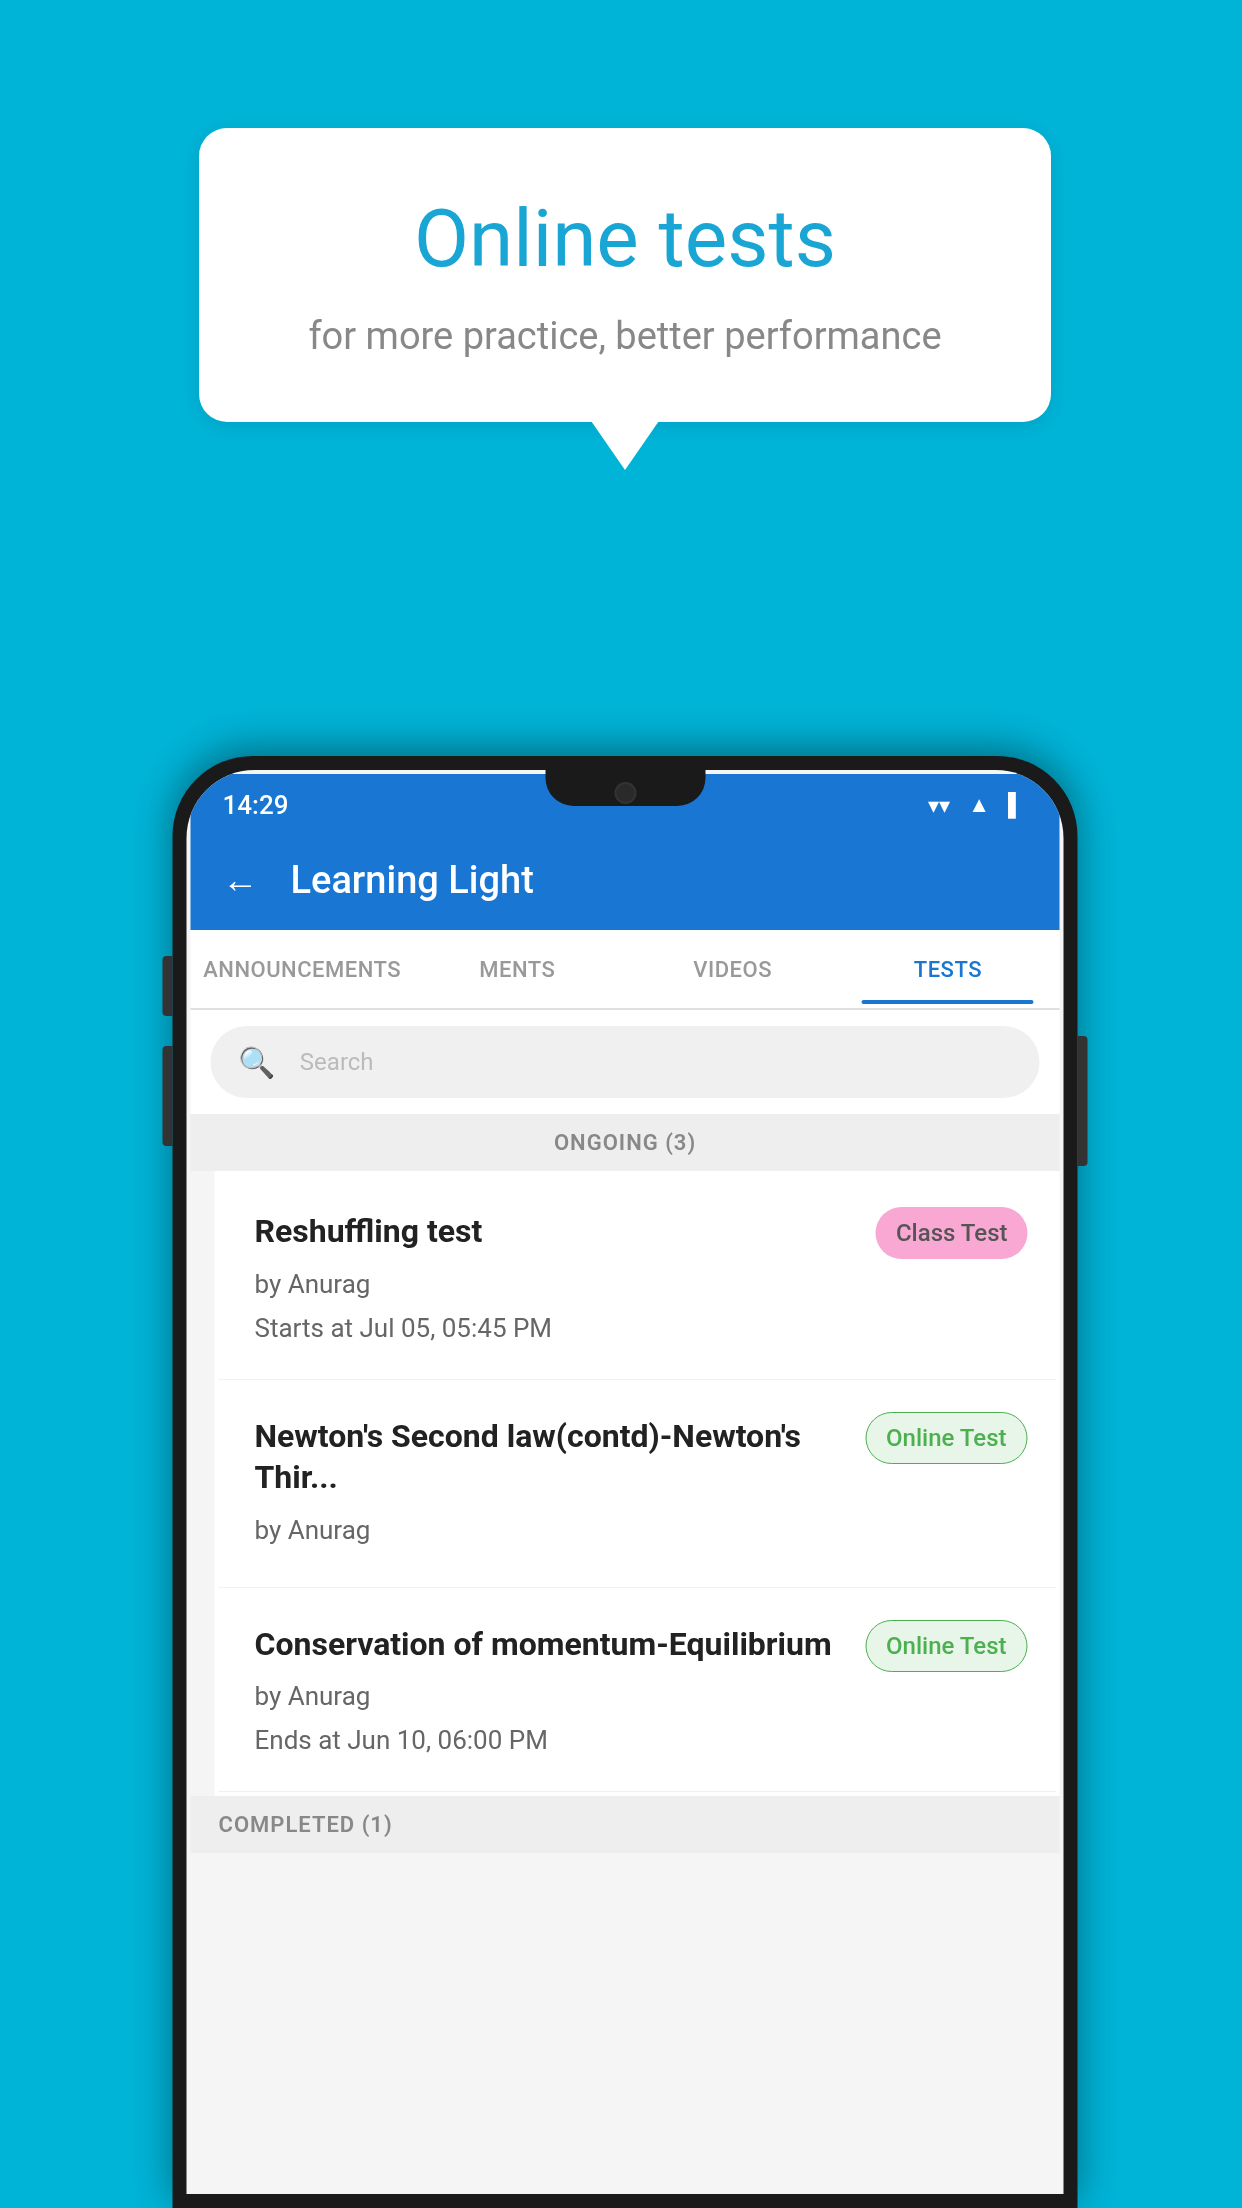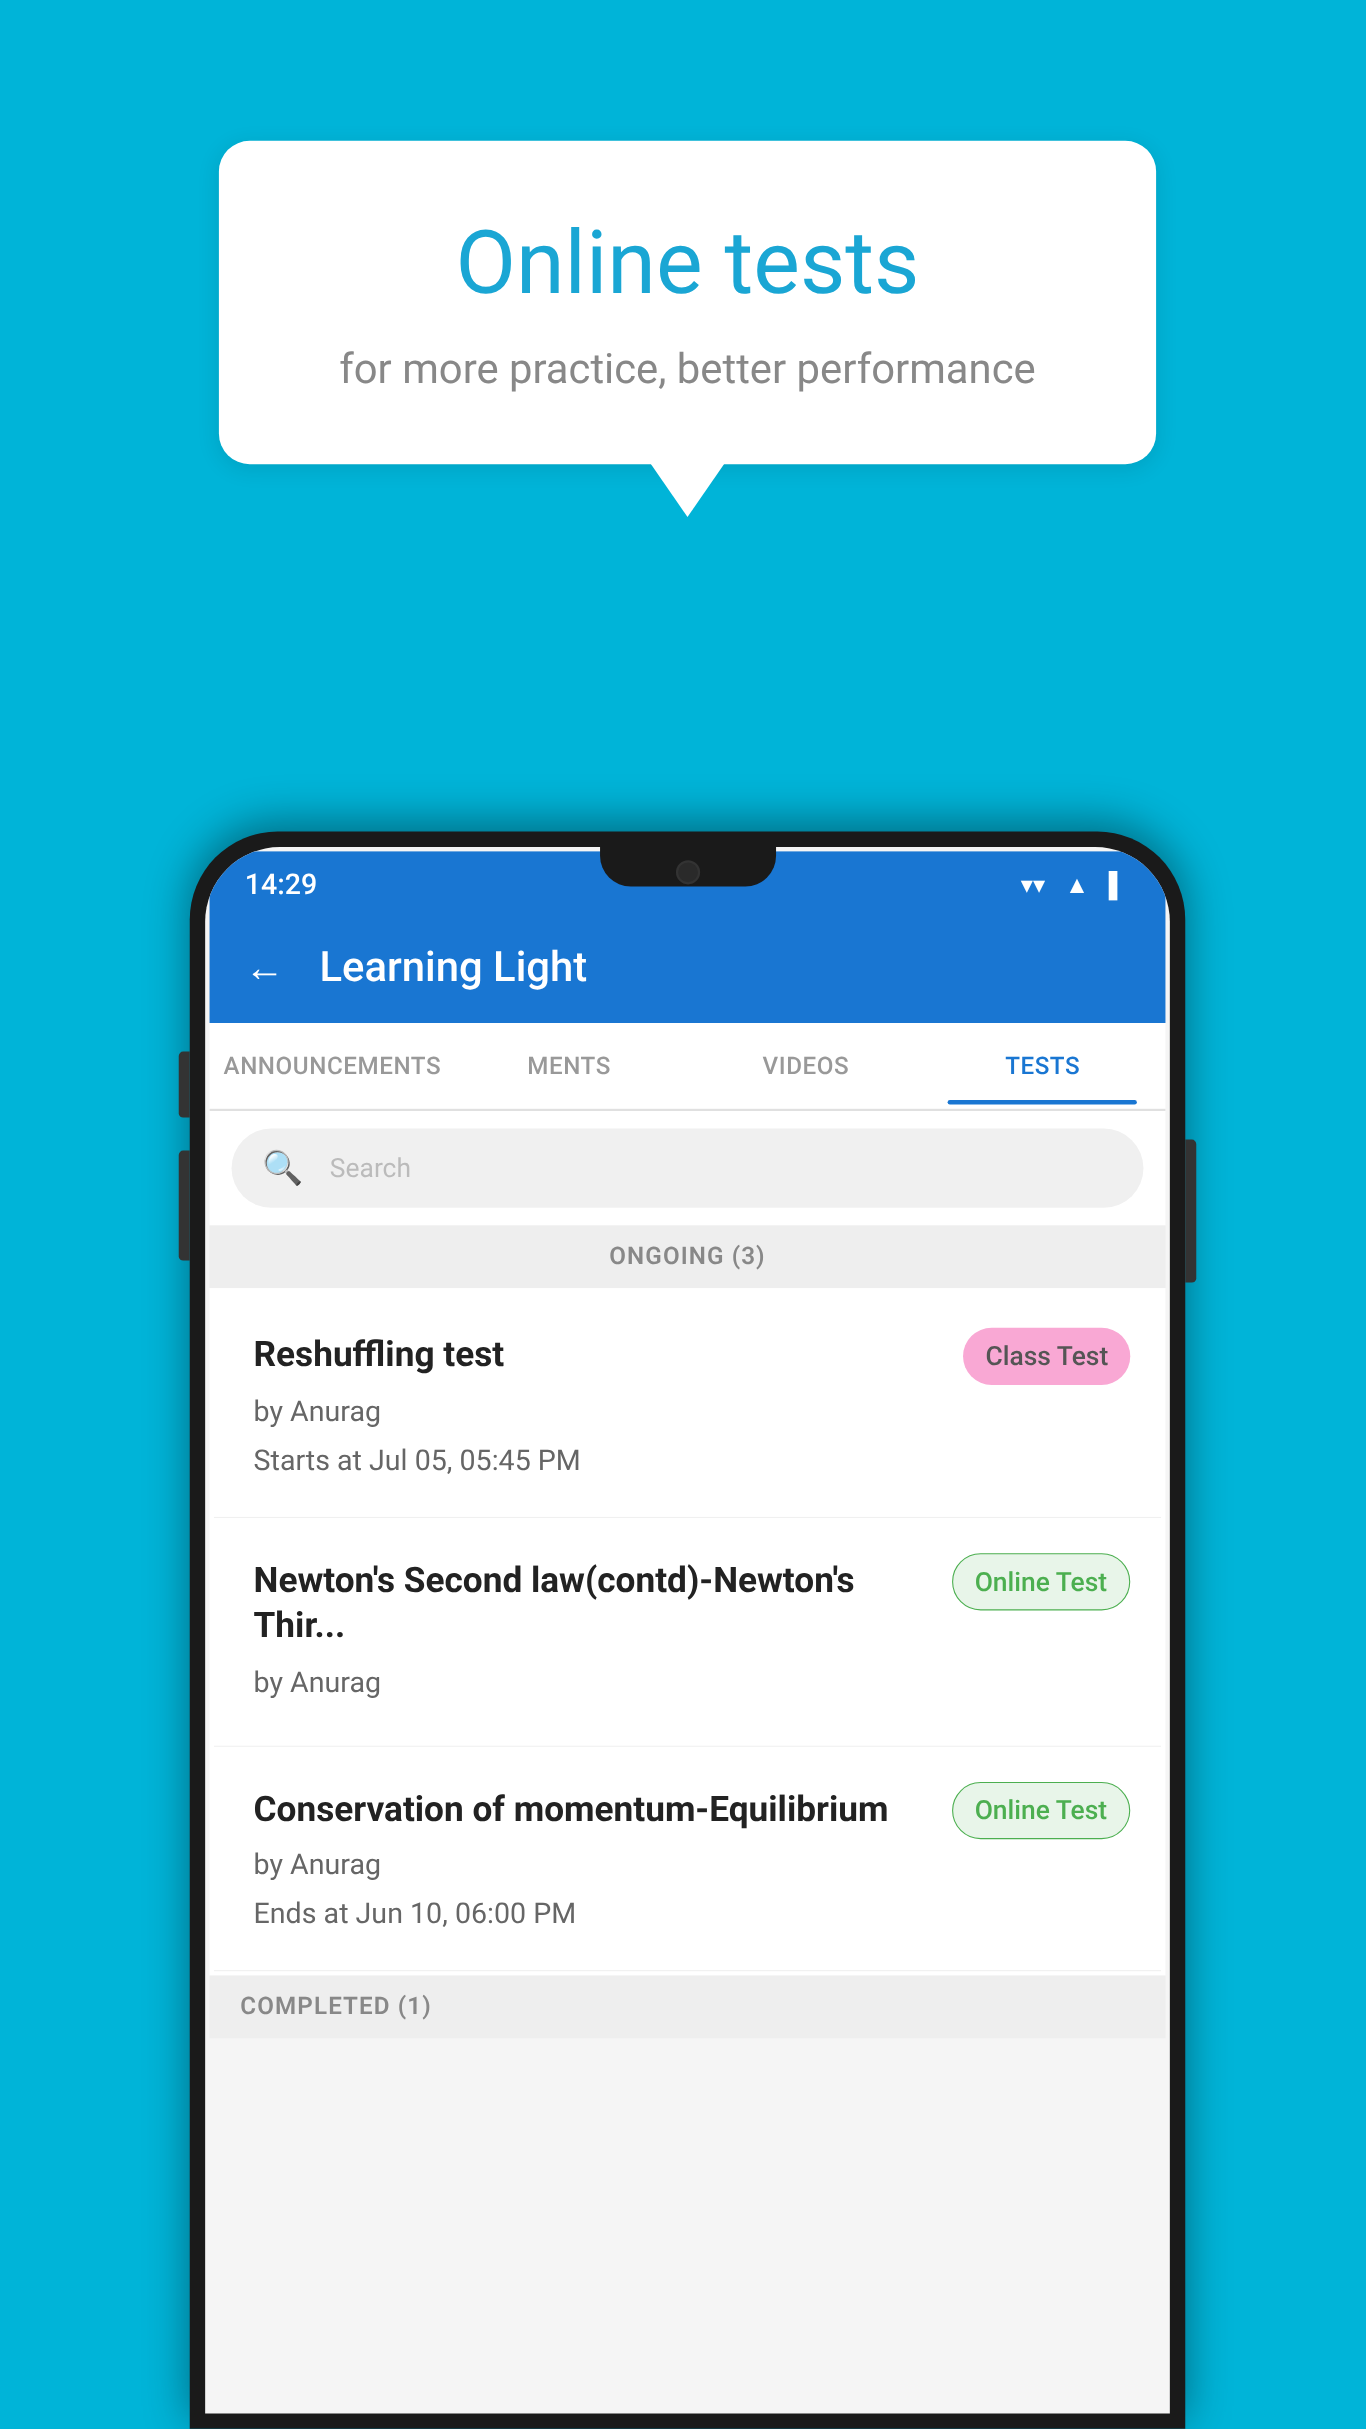--- a/index.html
+++ b/index.html
@@ -259,20 +259,21 @@
       font-size: 22px;
       font-weight: 600;
       color: #888;
       letter-spacing: 1px;
       text-align: center;
     }
 
     
     .test-list {
       background: white;
+      margin-left: 24px;
     }
 
     .test-item {
       padding: 28px 28px;
       border-bottom: 1px solid #f0f0f0;
       display: flex;
       align-items: flex-start;
       justify-content: space-between;
       gap: 16px;
     }

